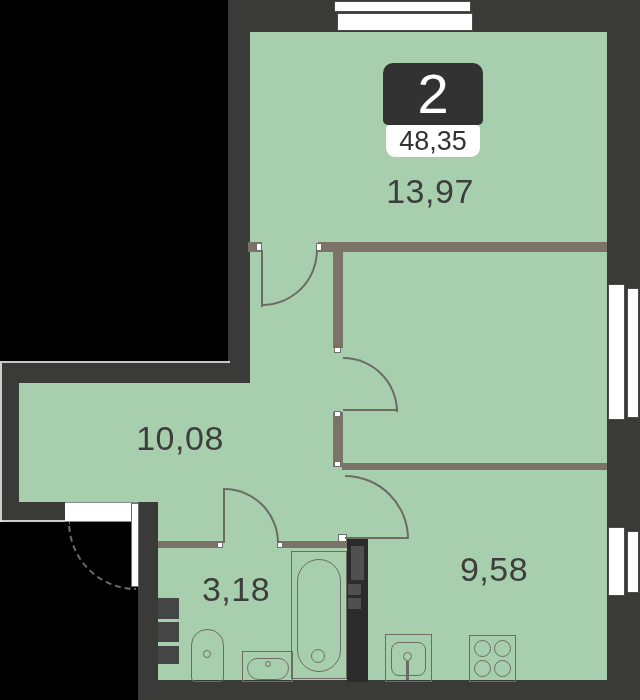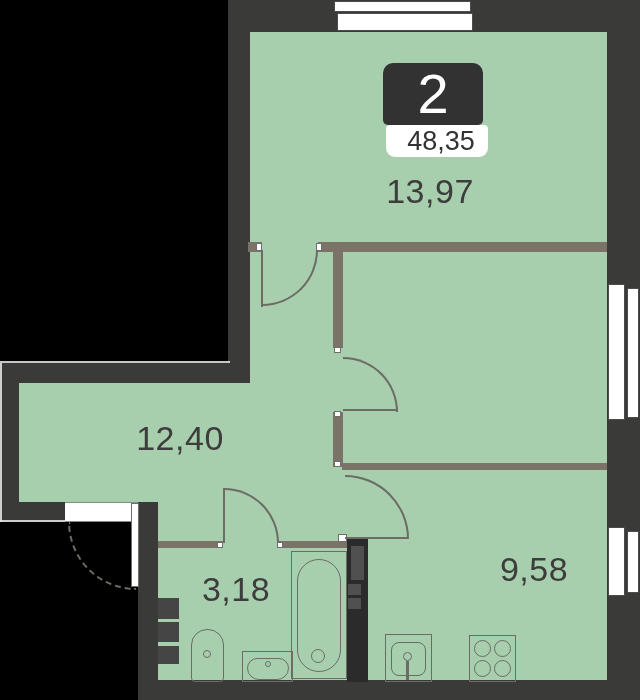--- a/index.html
+++ b/index.html
@@ -49,21 +49,21 @@
   .badge-top{
     position:absolute;left:0;top:0;width:100px;height:62px;
     background:var(--badge-dark);border-radius:10px 10px 5px 5px;
     display:flex;align-items:center;justify-content:center;
     color:#ffffff;font-size:56px;line-height:1;
   }
   .badge-bottom{
     position:absolute;left:3px;top:62px;width:94px;height:32px;
     background:#ffffff;border-radius:4px 4px 9px 9px;
     display:flex;align-items:center;justify-content:center;
-    color:#333333;font-size:27px;line-height:1;padding-left:8px;
+    color:#333333;font-size:27px;line-height:1;
   }
 </style>
 </head>
 <body>
 
 <div id="stage">
 
   <div class="abs floor" style="left:250px;top:28px;width:359px;height:224px;"></div>
   <div class="abs floor" style="left:332px;top:244px;width:277px;height:438px;"></div>
   <div class="abs floor" style="left:250px;top:244px;width:97px;height:304px;"></div>
@@ -152,17 +152,17 @@
   <div class="abs fix circle" style="left:494px;top:640px;width:17px;height:17px;"></div>
   <div class="abs fix circle" style="left:474px;top:660px;width:17px;height:17px;"></div>
   <div class="abs fix circle" style="left:494px;top:660px;width:17px;height:17px;"></div>
 
   <div class="abs badge" style="left:383px;top:63px;">
     <div class="badge-top">2</div>
     <div class="badge-bottom">48,35</div>
   </div>
 
   <div class="abs area-label" style="left:430px;top:191px;">13,97</div>
-  <div class="abs area-label" style="left:180px;top:438px;">12,40</div>
-  <div class="abs area-label" style="left:494px;top:569px;margin-left:40px;">9,58</div>
+  <div class="abs area-label" style="left:180px;top:438px;">10,08</div>
+  <div class="abs area-label" style="left:494px;top:569px;">9,58</div>
   <div class="abs area-label" style="left:236px;top:589px;">3,18</div>
 
 </div>
 
 </body></html>

